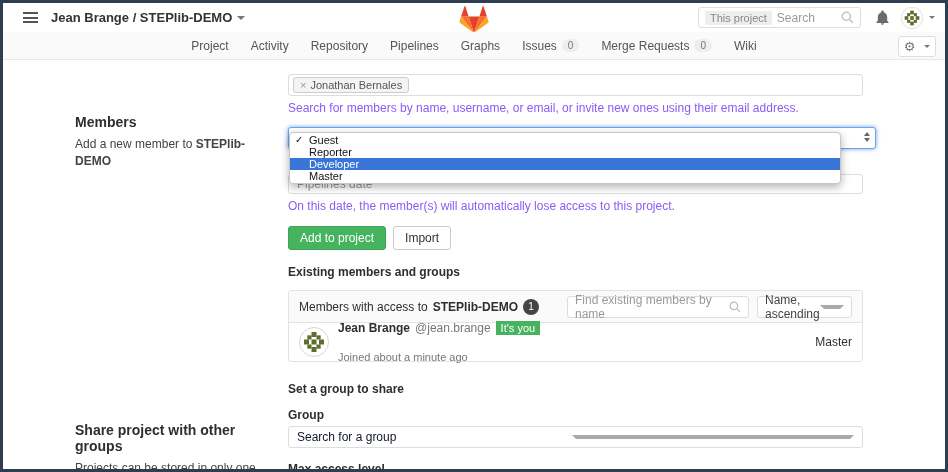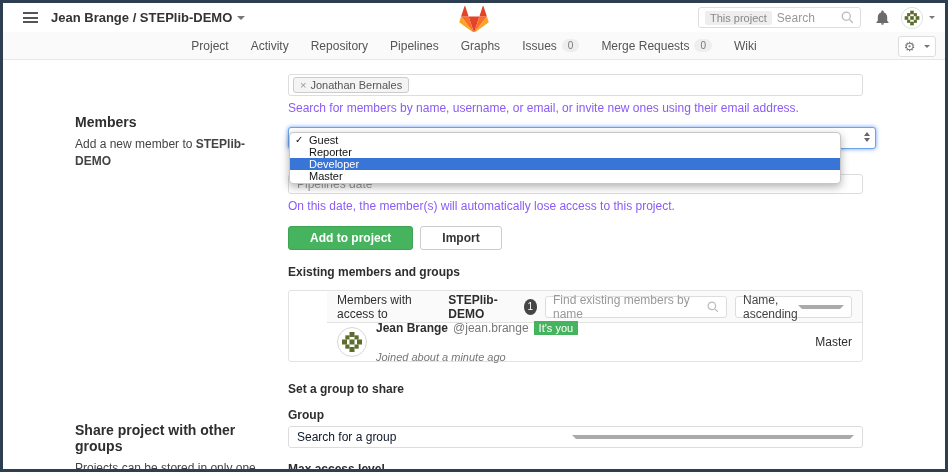--- a/index.html
+++ b/index.html
@@ -62,47 +62,47 @@
   .tri-up { width:0; height:0; border-left:3px solid transparent; border-right:3px solid transparent; border-bottom:4px solid #666; }
   .tri-dn { width:0; height:0; border-left:3px solid transparent; border-right:3px solid transparent; border-top:4px solid #666; }
   .popup { position:absolute; left:1px; right:22px; top:5px; background:#fff; border:1px solid #c7c7c7;
            border-radius:4px; box-shadow:0 3px 9px rgba(0,0,0,.3); z-index:10; overflow:hidden; padding:1px 0; }
   .opt { height:12px; line-height:12px; font-size:11px; color:#111; padding-left:19px; position:relative; cursor:pointer; }
   .opt .chk { position:absolute; left:5px; top:0; font-size:10px; }
   .opt.hl { background:#3875d7; color:#fff; }
 
   
   .btn-row { margin-top:13px; display:flex; gap:7px; }
-  .btn { font-size:12px; border-radius:3px; padding:4px 21px; cursor:pointer; border:1px solid transparent;font-weight:bold; }
+  .btn { font-size:12px; border-radius:3px; padding:4px 11px; cursor:pointer; border:1px solid transparent; }
   .btn-green { background:#46b35e; border-color:#3ca453; color:#fff; }
   .btn-default { background:#fff; border-color:#ccc; color:#333; }
 
   .sub-head { font-size:12px; font-weight:bold; color:#2e2e2e; margin-top:15px; }
 
   
-  .panel { border:1px solid #e3e3e3; border-radius:3px; margin-top:11px;padding-left:38px; }
+  .panel { border:1px solid #e3e3e3; border-radius:3px; margin-top:11px; }
   .panel-head { background:#fafafa; border-bottom:1px solid #e3e3e3; border-radius:3px 3px 0 0; padding:5px 10px;
                 display:flex; align-items:center; gap:8px; height:32px; }
   .panel-title { font-size:12px; color:#2e2e2e; flex:1; display:flex; align-items:center; gap:5px; }
   .count-badge { background:#454545; color:#fff; font-size:10px; width:16px; height:16px; border-radius:50%;
                  display:inline-flex; align-items:center; justify-content:center; }
   .find-input { width:182px; height:22px; border:1px solid #ddd; border-radius:3px; background:#fff; display:flex;
                 align-items:center; padding:0 7px; font-size:12px; color:#999; }
   .find-input span { flex:1; }
-  .sort-dd { width:117px; height:22px; border:1px solid #ddd; border-radius:3px; background:#fff; display:flex;
+  .sort-dd { width:95px; height:22px; border:1px solid #ddd; border-radius:3px; background:#fff; display:flex;
              align-items:center; padding:0 7px; font-size:12px; color:#444; cursor:pointer; }
   .sort-dd span { flex:1; }
   .panel-body { padding:5px 10px; display:flex; align-items:center; height:38px; }
   .avatar-md { width:30px; height:30px; flex:0 0 30px; }
   .member-info { margin-left:9px; flex:1; }
   .member-line1 { font-size:12px; display:flex; align-items:center; gap:5px; }
   .member-name { font-weight:bold; color:#2e2e2e; }
   .member-user { color:#777; }
   .itsyou { background:#46b35e; color:#fff; font-size:11px; padding:1px 5px; border-radius:0; }
-  .member-joined { font-size:11px; color:#777; margin-top:16px;font-style:italic; }
+  .member-joined { font-size:11px; color:#777; margin-top:16px; }
   .member-role { font-size:12px; color:#2e2e2e; }
 
   
   .lbl { font-size:12px; font-weight:bold; color:#2e2e2e; }
   .mt10 { margin-top:12px; } .mt4 { margin-top:4px; } .mt14 { margin-top:14px; }
   .select2 { height:22px; border:1px solid #ddd; border-radius:3px; background:#fff; display:flex;
              align-items:center; padding:0 8px; font-size:12px; cursor:pointer; }
   .select2 span { flex:1; }
   .ph { color:#0f172a; }
   .caret-gray { width:0; height:0; border-left:4px solid transparent; border-right:4px solid transparent; border-top:4px solid #aaa; }

